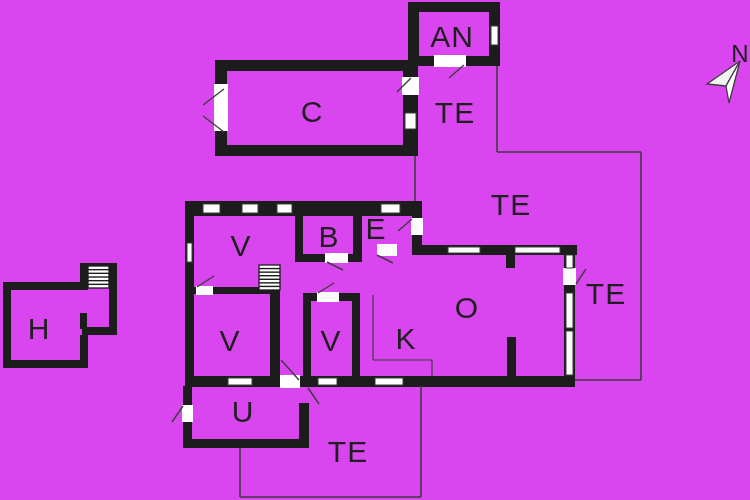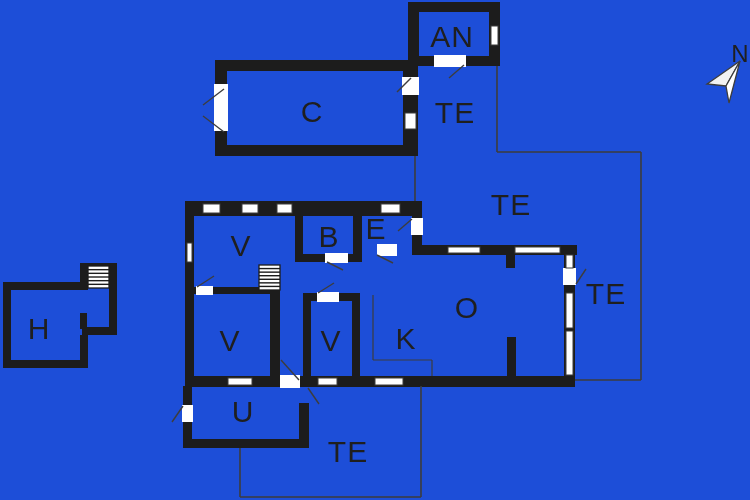--- a/index.html
+++ b/index.html
@@ -1,19 +1,19 @@
 <!DOCTYPE html>
 <html><head>
 <meta charset="utf-8">
 <style>
   html,body{margin:0;padding:0;background:#ffffff;}
   .stage{
     position:relative;
     width:750px;height:500px;
-    background:#1d4ed8;
+    background:#d946ef;
     font-family:"Liberation Sans", sans-serif;
     overflow:hidden;
   }
   svg{display:block;}
   text{font-family:"Liberation Sans", sans-serif;}
 </style>
 </head>
 <body>
 
 <div class="stage">

